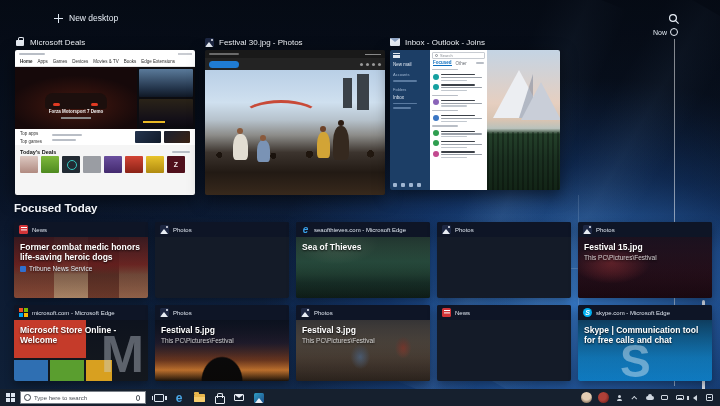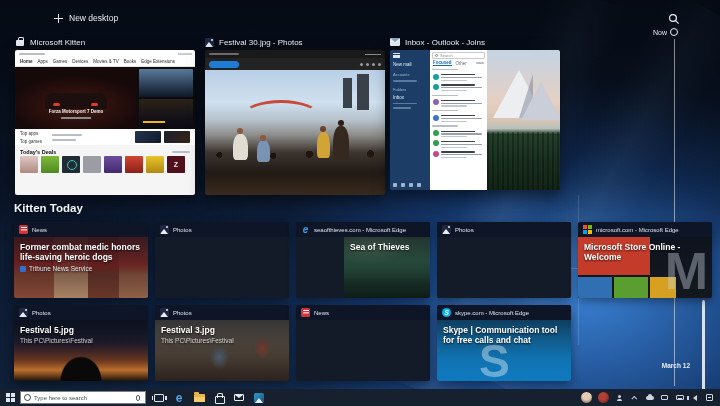--- a/index.html
+++ b/index.html
@@ -180,21 +180,21 @@
 
   
   .bg-dogs { background:
       linear-gradient(180deg, rgba(145,32,26,.8) 0 45%, rgba(60,18,12,.2) 62%, transparent),
       linear-gradient(90deg,#8a4a36 0 30%, #b08968 30% 55%, #6e3a2a 55% 78%, #96644a 78%); }
   .bg-f18 { background:
       radial-gradient(ellipse 70px 26px at 60% 18%, rgba(160,180,208,.55), transparent 70%),
       linear-gradient(180deg,#2c3848 0%, #232d3c 45%, #131a26 100%); }
   .bg-sot { background:
       radial-gradient(ellipse 60px 30px at 30% 10%, rgba(190,220,170,.35), transparent 70%),
-      linear-gradient(180deg,#4e7d52 0%, #35664a 40%, #183026 75%, #0e1c16 100%); margin-left: 48px; }
+      linear-gradient(180deg,#4e7d52 0%, #35664a 40%, #183026 75%, #0e1c16 100%); }
   .bg-f13 { background:
       radial-gradient(circle 2px at 18% 55%, #ffd24a 90%, transparent),
       radial-gradient(circle 2px at 32% 40%, #ff7a3c 90%, transparent),
       radial-gradient(circle 1.5px at 48% 62%, #4ad2ff 90%, transparent),
       radial-gradient(circle 2px at 62% 35%, #ffd24a 90%, transparent),
       radial-gradient(circle 1.5px at 75% 55%, #ff4a8a 90%, transparent),
       radial-gradient(circle 2px at 88% 42%, #ffae3c 90%, transparent),
       radial-gradient(ellipse 60px 36px at 30% 95%, rgba(200,110,40,.5), transparent 70%),
       linear-gradient(180deg,#232033 0%, #1a1626 60%, #120e18 100%); }
   .bg-f15 { background:
@@ -288,21 +288,21 @@
       </svg>
   </div>
   <div class="rail-now">Now</div>
   <div class="now-ring"></div>
   <div class="rail-line"></div>
   <div class="rail-date">March 12</div>
   <div class="rail-scroll"></div>
 
   <div class="win-head" style="left:15px;">
     <i class="ic-store-bag"></i>
-    <span>Microsoft Kitten</span>
+    <span>Microsoft Deals</span>
   </div>
   <div class="win" style="left:15px; width:180px; height:145px;">
     <div class="st-titlebar">
         <i class="sk"></i>
         <i class="st-ctl"></i>
       </div>
     <div class="st-nav">
       <span>Home</span>
       <span>Apps</span>
       <span>Games</span>
@@ -494,21 +494,21 @@
       </div>
       <div class="ml-view">
         <i class="peak pk1"></i>
           <i class="pkshade"></i>
           <i class="peak pk2"></i>
         <i class="forest"></i>
       </div>
     </div>
   </div>
 
-  <div class="sec-title">Kitten Today</div>
+  <div class="sec-title">Focused Today</div>
 
   <div class="cards">
 
     <div class="card">
       <div class="card-head">
           <i class="ic-news"></i>
           <span>News</span>
         </div>
       <div class="card-body bg-dogs">
         <div class="card-title">Former combat medic honors life-saving heroic dogs</div>
@@ -536,20 +536,30 @@
       </div>
     </div>
 
     <div class="card">
       <div class="card-head">
           <i class="ic-photos"></i>
           <span>Photos</span>
         </div>
     </div>
 
+    <div class="card">
+      <div class="card-head">
+          <i class="ic-photos"></i>
+          <span>Photos</span>
+        </div>
+      <div class="card-body bg-f15">
+        <div class="card-title">Festival 15.jpg</div>
+        <div class="card-path">This PC\Pictures\Festival</div>
+      </div>
+    </div>
 
     <div class="card">
       <div class="card-head">
           <i class="ic-ms">
             <i></i>
             <i></i>
             <i></i>
             <i></i>
           </i>
           <span>microsoft.com - Microsoft Edge</span>

